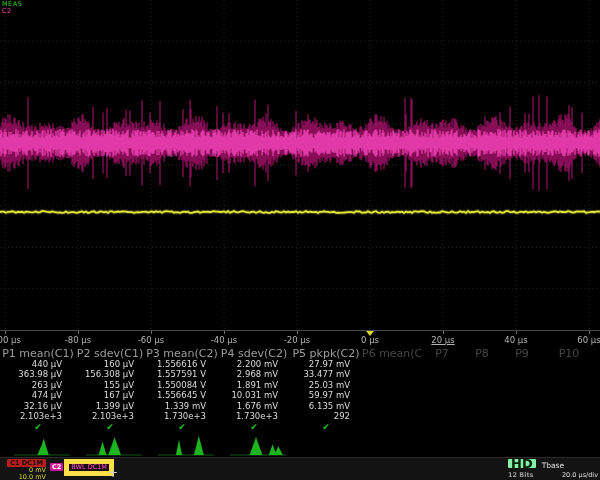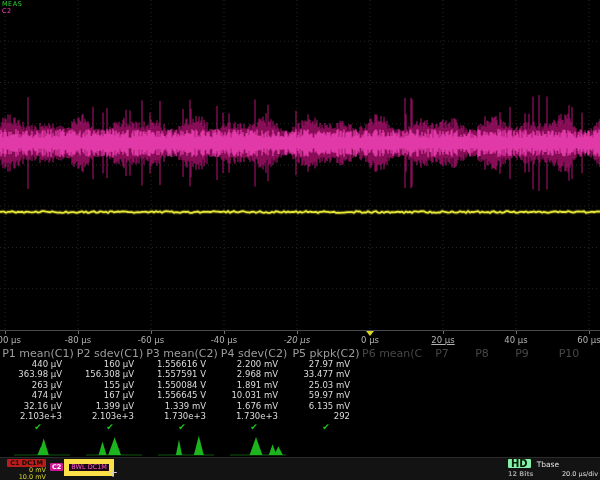--- a/index.html
+++ b/index.html
@@ -39,21 +39,21 @@
           padding:0 3px;line-height:8px;font-size:6.5px;border-radius:1px;}
   .c1line{line-height:7px;font-size:6.5px;}
   #c2desc{left:50px;width:70px;}
   .c2badge{display:inline-block;background:#cc1694;color:#fff;font-weight:bold;
            padding:0 2px;line-height:8px;font-size:6.5px;border-radius:1px;}
   .c2coup{display:inline-block;color:#ff5ec8;border:5px solid #fde047;background:#1c0414;
           padding:0 2px;line-height:7px;font-size:6.5px;margin-left:1px;}
   #plusmark{position:absolute;left:108px;top:9px;color:#cfcfcf;font-size:12px;line-height:12px;}
   #tbase{position:absolute;right:2px;top:1px;width:90px;}
   .hdbadge{display:inline-block;background:#86efac;color:#002000;font-weight:bold;
-           padding:0 3px;line-height:9px;font-size:10px;border-radius:1px;}
+           padding:0 3px;line-height:9px;font-size:13px;border-radius:1px;}
   .tbasename{color:#e0e0e0;font-size:7.5px;margin-left:6px;}
   .tbrow2{margin-top:1px;display:flex;justify-content:space-between;}
   .bits{color:#9a9a9a;font-size:6.5px;font-weight:bold;}
   .tbscale{color:#e0e0e0;font-size:6.5px;}
 </style>
 </head>
 <body>
 
 <div id="root">
 
@@ -89,21 +89,21 @@
   <div id="axis">
       <div class="tick" style="left: 5px;"></div>
       <div class="axlabel" style="left: 5px;">-100 µs</div>
       <div class="tick" style="left: 78px;"></div>
       <div class="axlabel" style="left: 78px;">-80 µs</div>
       <div class="tick" style="left: 151px;"></div>
       <div class="axlabel" style="left: 151px;">-60 µs</div>
       <div class="tick" style="left: 224px;"></div>
       <div class="axlabel" style="left: 224px;">-40 µs</div>
       <div class="tick" style="left: 297px;"></div>
-      <div class="axlabel" style="left: 297px; font-style: italic;">-20 µs</div>
+      <div class="axlabel" style="left: 297px;">-20 µs</div>
       <div class="tick" style="left: 370px;"></div>
       <div class="axlabel" style="left: 370px;">0 µs</div>
       <div class="tick" style="left: 443px;"></div>
       <div class="axlabel" style="left: 443px; text-decoration: underline;">20 µs</div>
       <div class="tick" style="left: 516px;"></div>
       <div class="axlabel" style="left: 516px;">40 µs</div>
       <div class="tick" style="left: 589px;"></div>
       <div class="axlabel" style="left: 589px;">60 µs</div>
       <div class="trig" style="left: 366px;"></div>
     </div>

